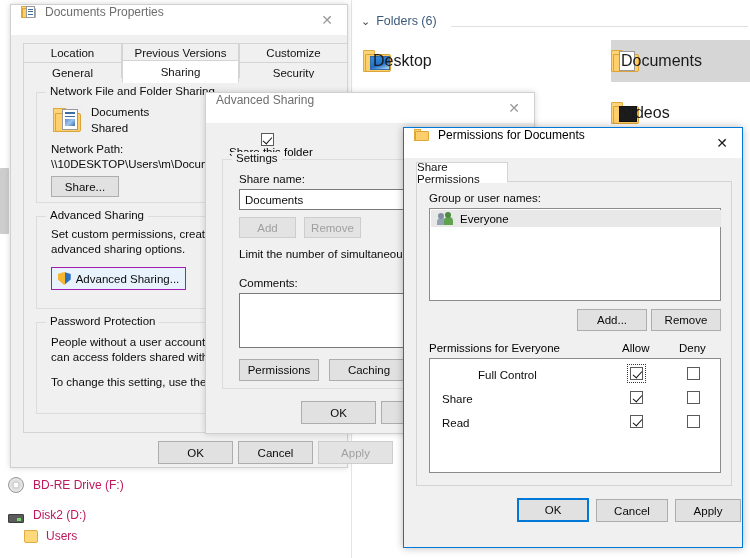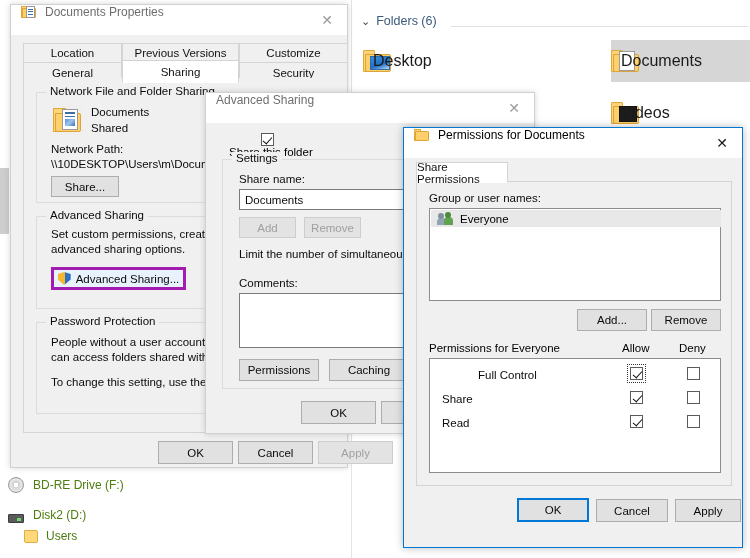--- a/index.html
+++ b/index.html
@@ -66,21 +66,21 @@
   .folder-ico .film {
     position: absolute; left: 8px; top: 6px; width: 18px; height: 16px;
     background: #1d1d1d; border: 1px solid #111;
   }
   .folder-ico .film .inner {
     margin: 2px 1px; height: 10px;
     background: linear-gradient(120deg,#e04a3f 0%,#f2c94c 30%,#4aa84d 60%,#3b6fd4 100%);
   }
 
   
-  .nav-item { position: absolute; display: flex; align-items: center; font-size: 12px; color: #4d7c0f; }
+  .nav-item { position: absolute; display: flex; align-items: center; font-size: 12px; color: #be185d; }
   #nav-item-bdre { left: 8px; top: 477px; }
   #nav-item-disk2 { left: 8px; top: 508px; }
   #nav-item-users { left: 24px; top: 529px; }
   .disc-ico {
     width: 16px; height: 16px; border-radius: 50%;
     background: radial-gradient(circle,#ffffff 24%, #cfcfcf 26%, #e8e8e8 60%, #b9b9b9 100%);
     border: 1px solid #9a9a9a; margin-right: 9px; flex: 0 0 16px;
   }
   .drive-ico {
     width: 16px; height: 9px; background: #5b5b5b; border: 1px solid #3d3d3d;
@@ -156,21 +156,21 @@
   .linktext { color: #1a6fc4; text-decoration: underline; }
 
   
   .btn {
     position: absolute; background: #e1e1e1; border: 1px solid #adadad;
     font-size: 11.5px; color: #0b0b0b; display: flex; align-items: center;
     justify-content: center; white-space: nowrap;
   }
   .btn.disabled { color: #a0a0a0; background: #e3e3e3; border-color: #cdcdcd; }
   .btn.default { border: 2px solid #0078d7; background: #e1e1e1; }
-  .btn.focusblue { border: 3px solid #a21caf; background: #e8f2fc; }
+  .btn.focusblue { border: 1px solid #a21caf; background: #e8f2fc; }
   .btn .shield {
     width: 13px; height: 13px; margin-right: 5px; flex: 0 0 13px; position: relative;
   }
   .btn .shield::before {
     content: ''; position: absolute; inset: 0;
     background: linear-gradient(90deg,#f5b731 0 50%, #2f6fc0 50% 100%);
     clip-path: polygon(50% 0, 100% 16%, 100% 58%, 50% 100%, 0 58%, 0 16%);
   }
 
   

